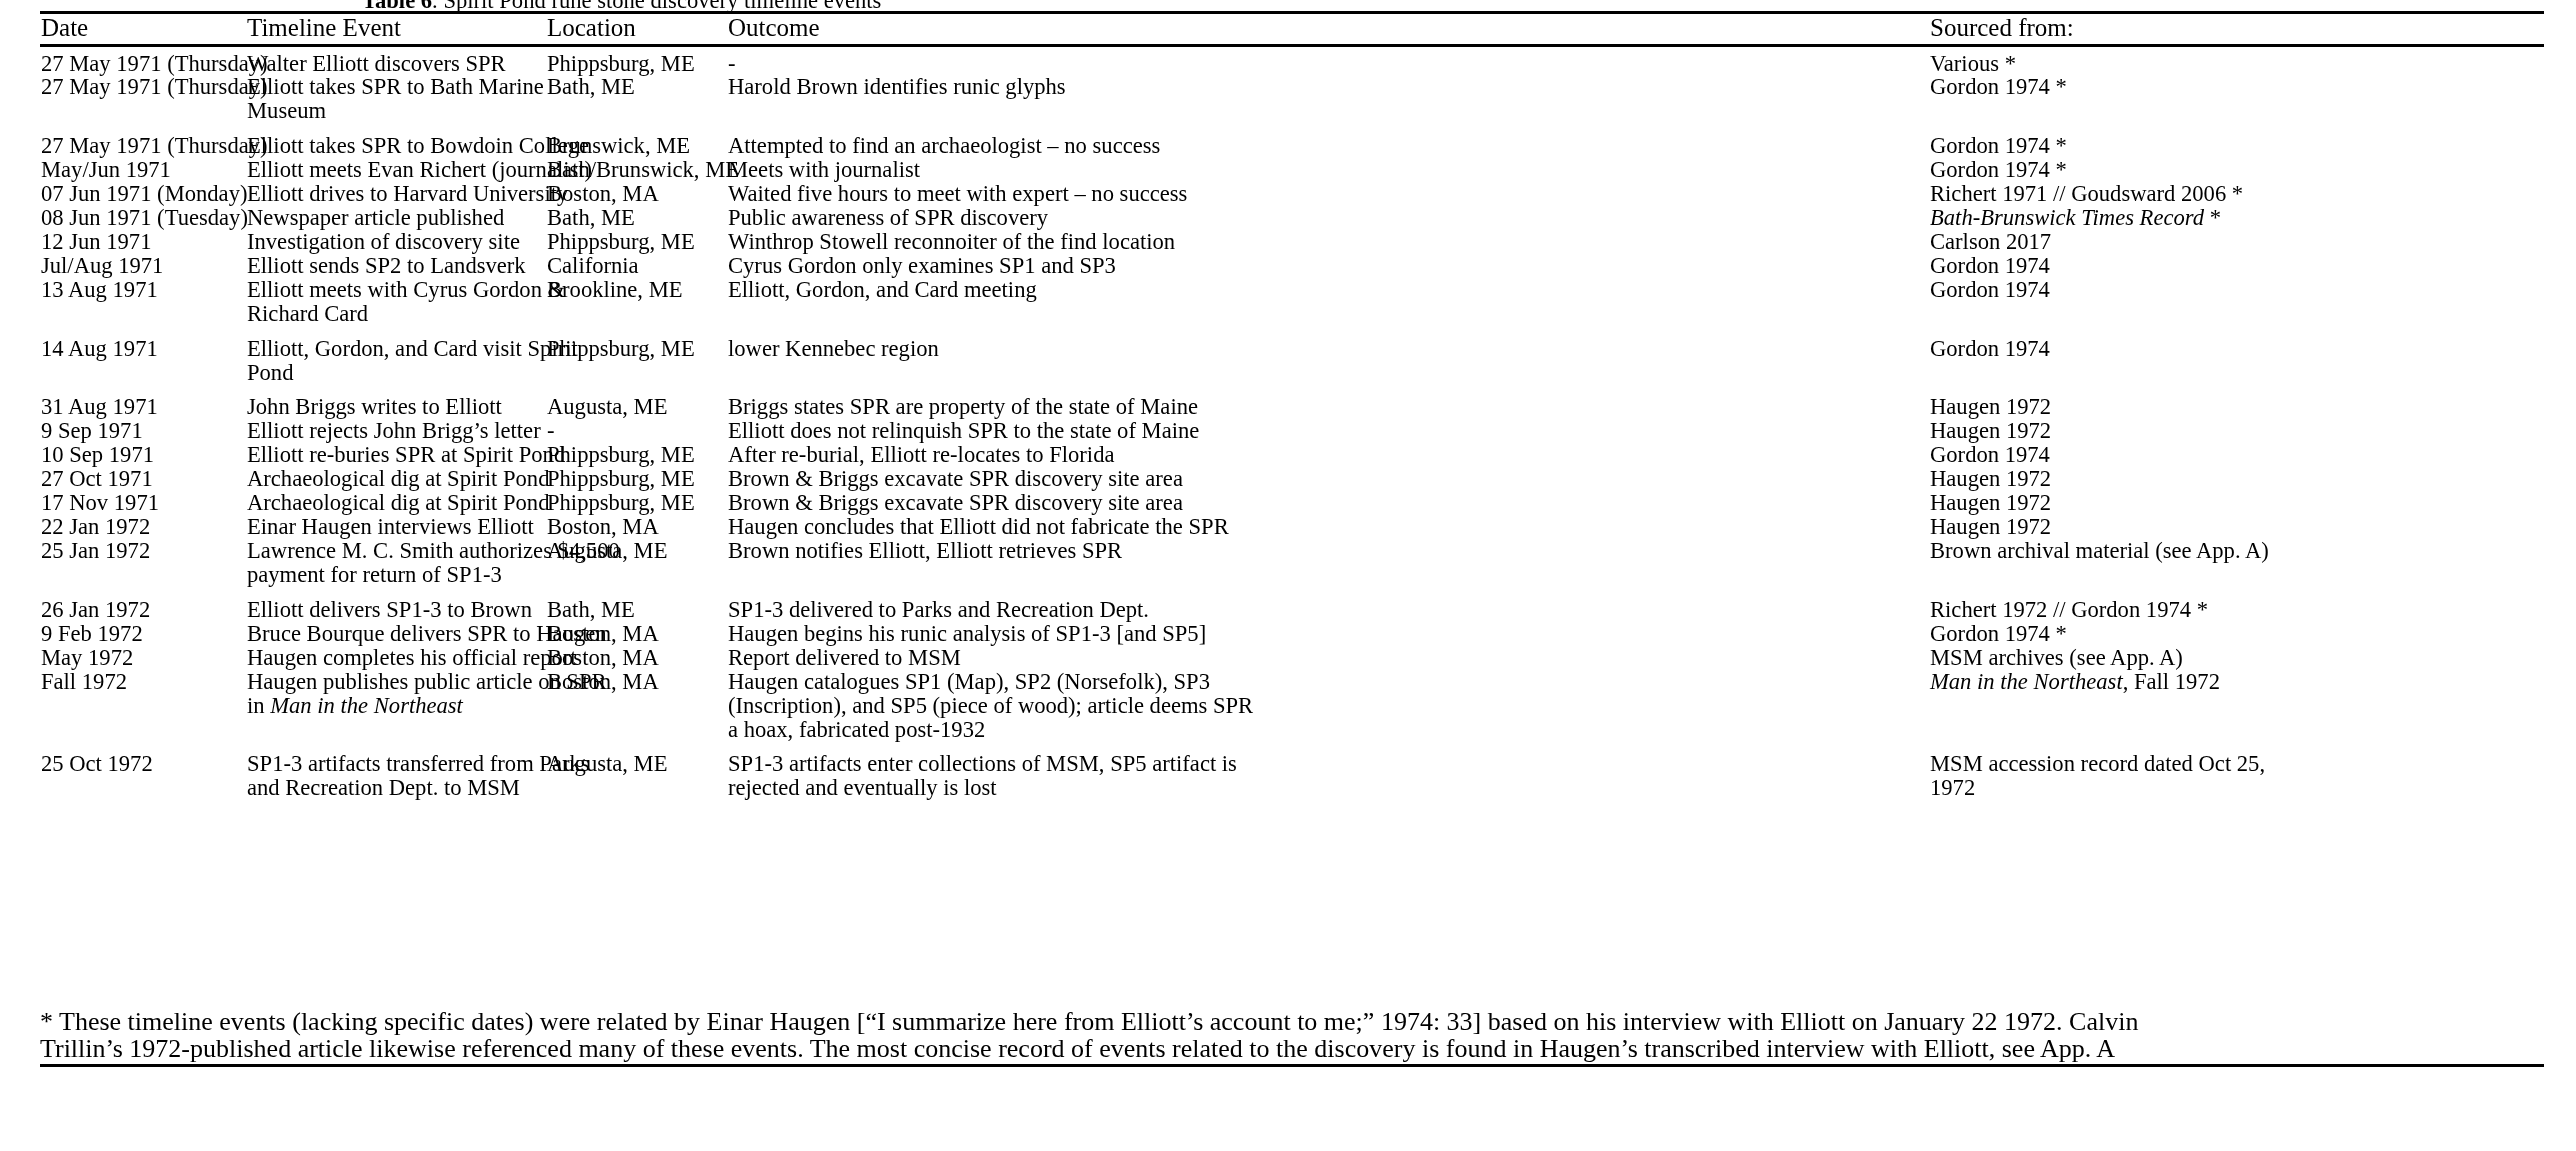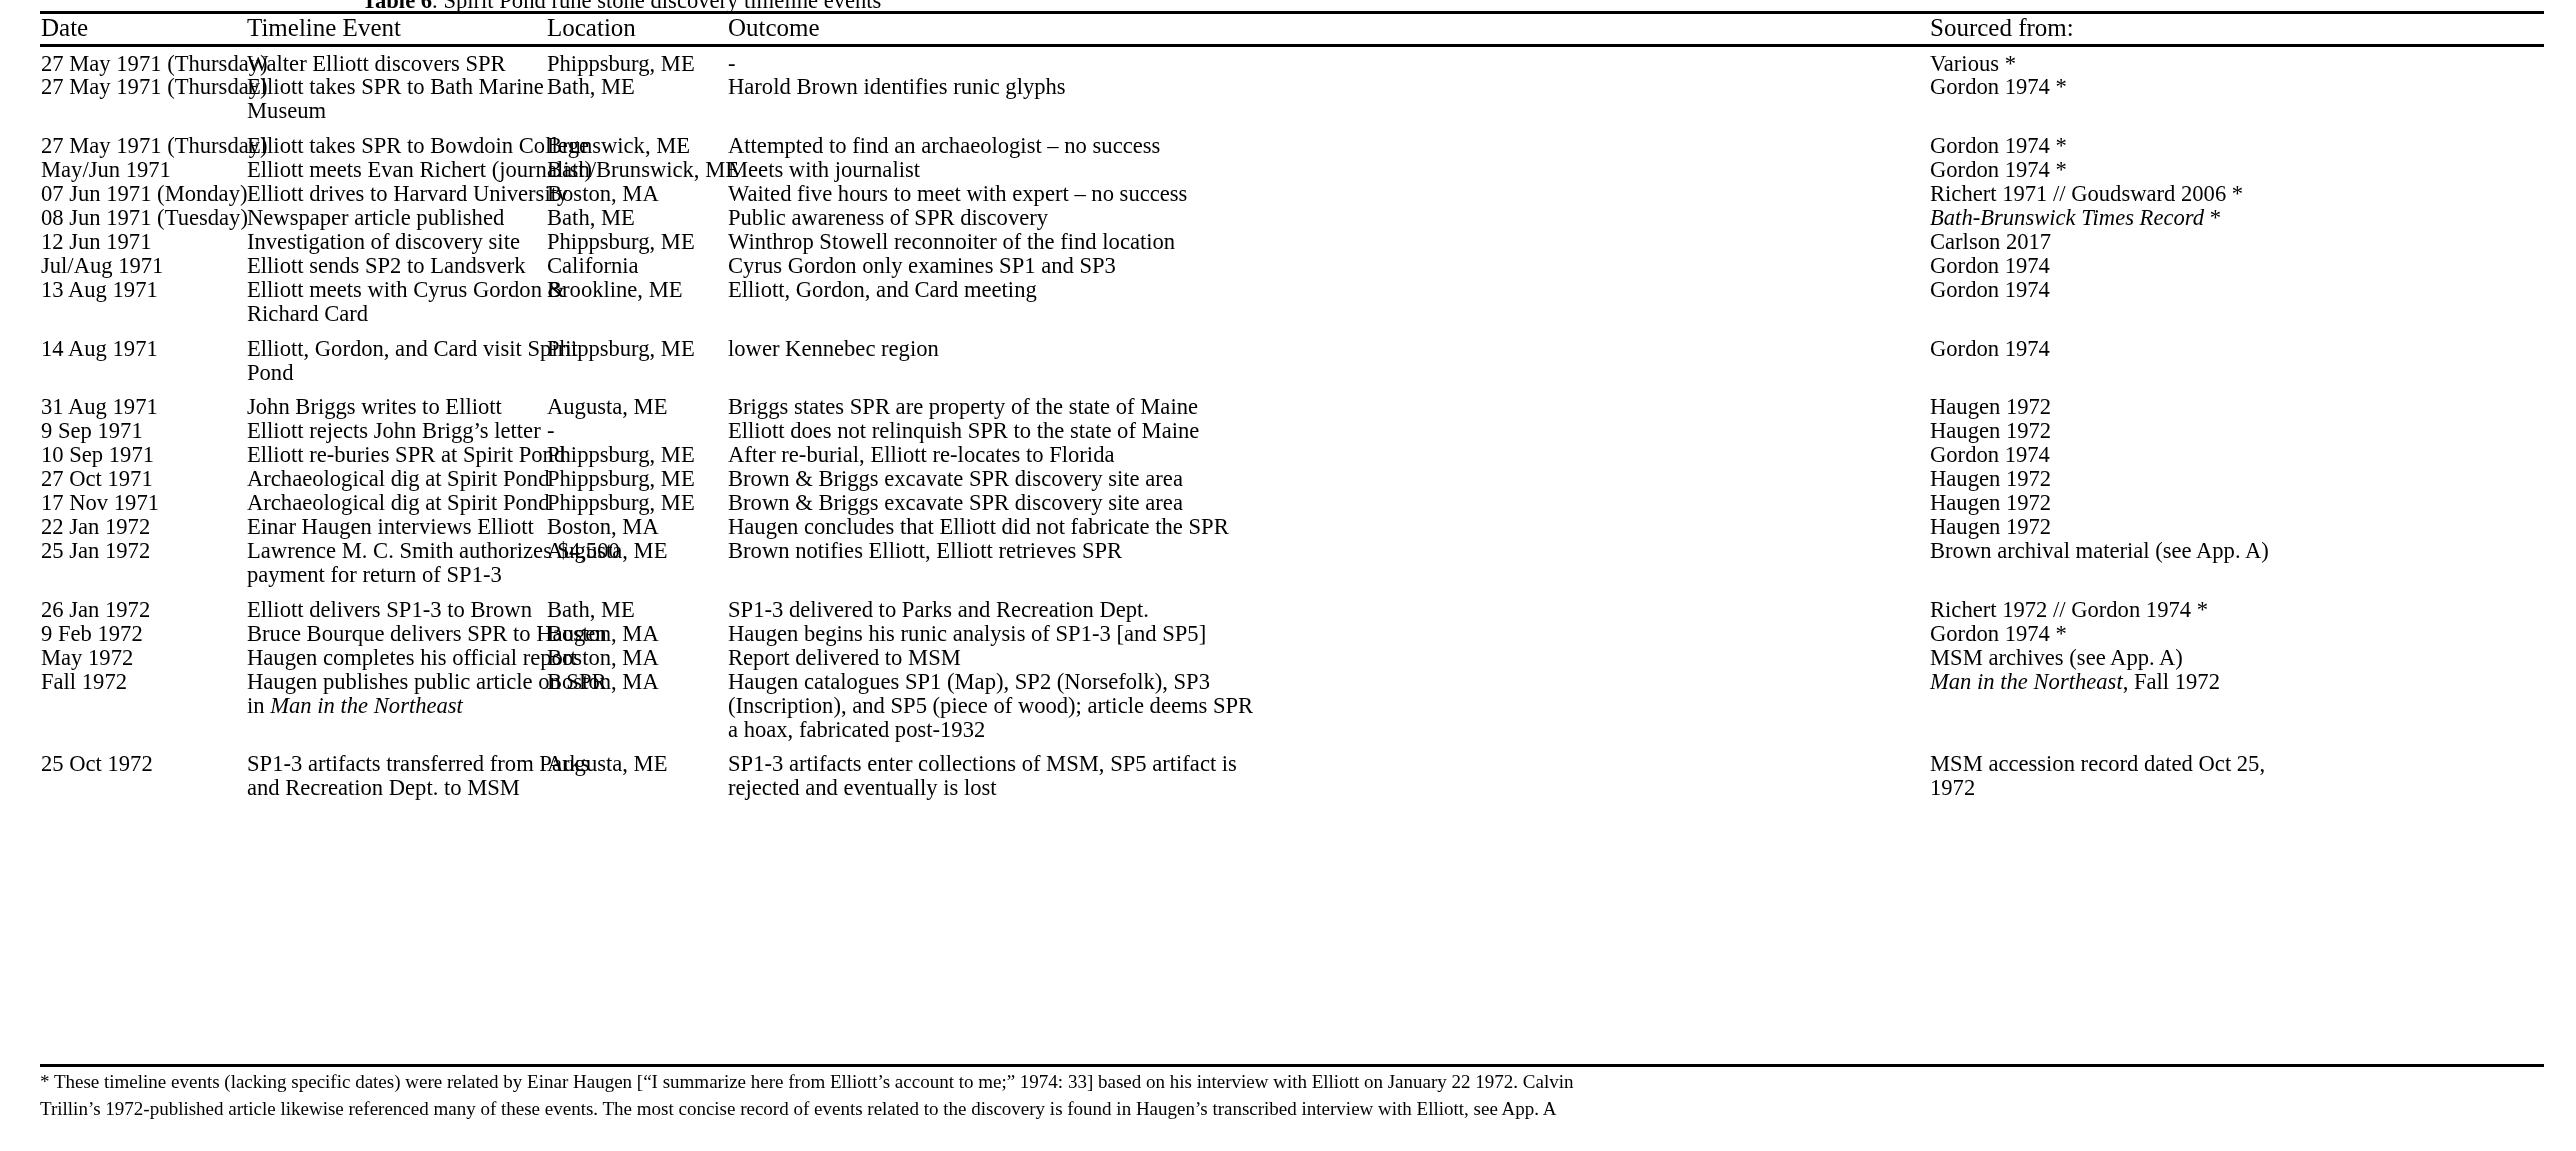--- a/index.html
+++ b/index.html
@@ -70,23 +70,23 @@
   .header .cell { font-size: 25px; }
   .header { top: 16.3px; }
 
   .cell .ln { display: block; white-space: nowrap; }
   .cell .ital { font-style: italic; margin-top: 44px; }
 
   
   .footnote {
     position: absolute;
     left: 40px;
-    top: 1068px;
+    top: 1008px;
     width: 2505px;
-    font-size: 19px;
+    font-size: 26px;
     line-height: 27px;
   }
   .footnote .fn-line { display: block; white-space: nowrap; }
 </style>
 </head>
 <body>
 
 <div id="page">
 
   <div class="caption">

